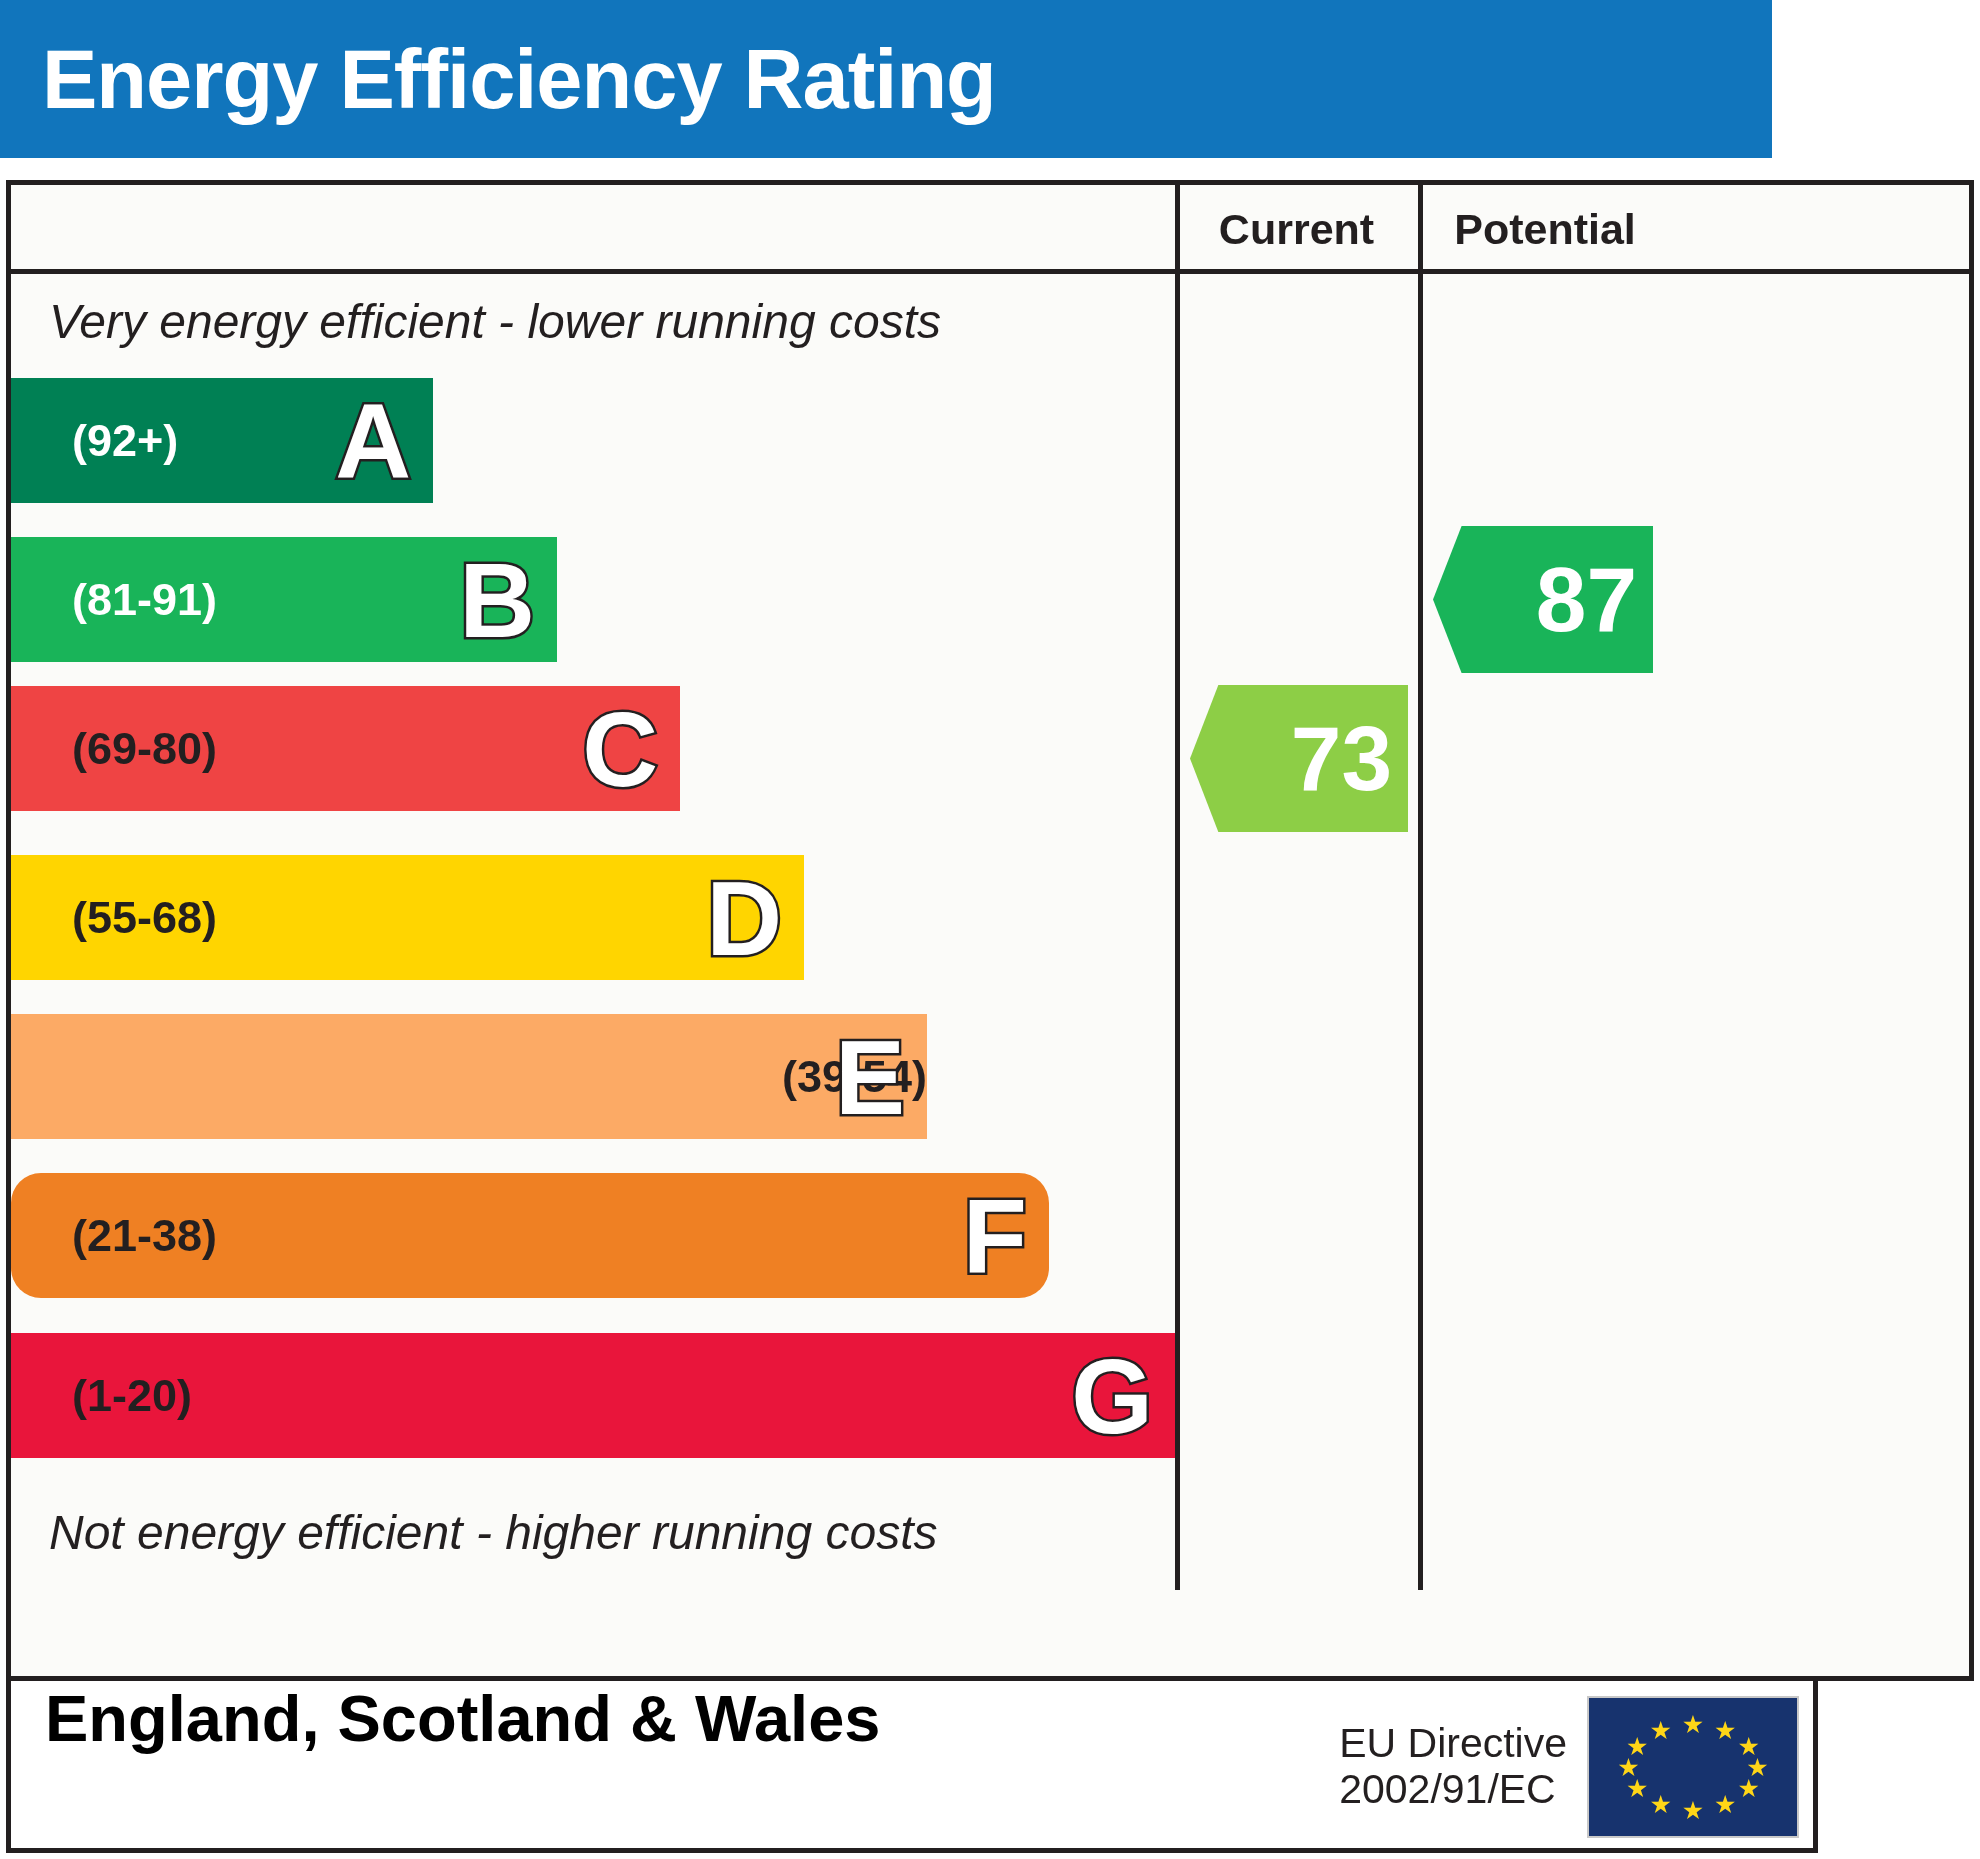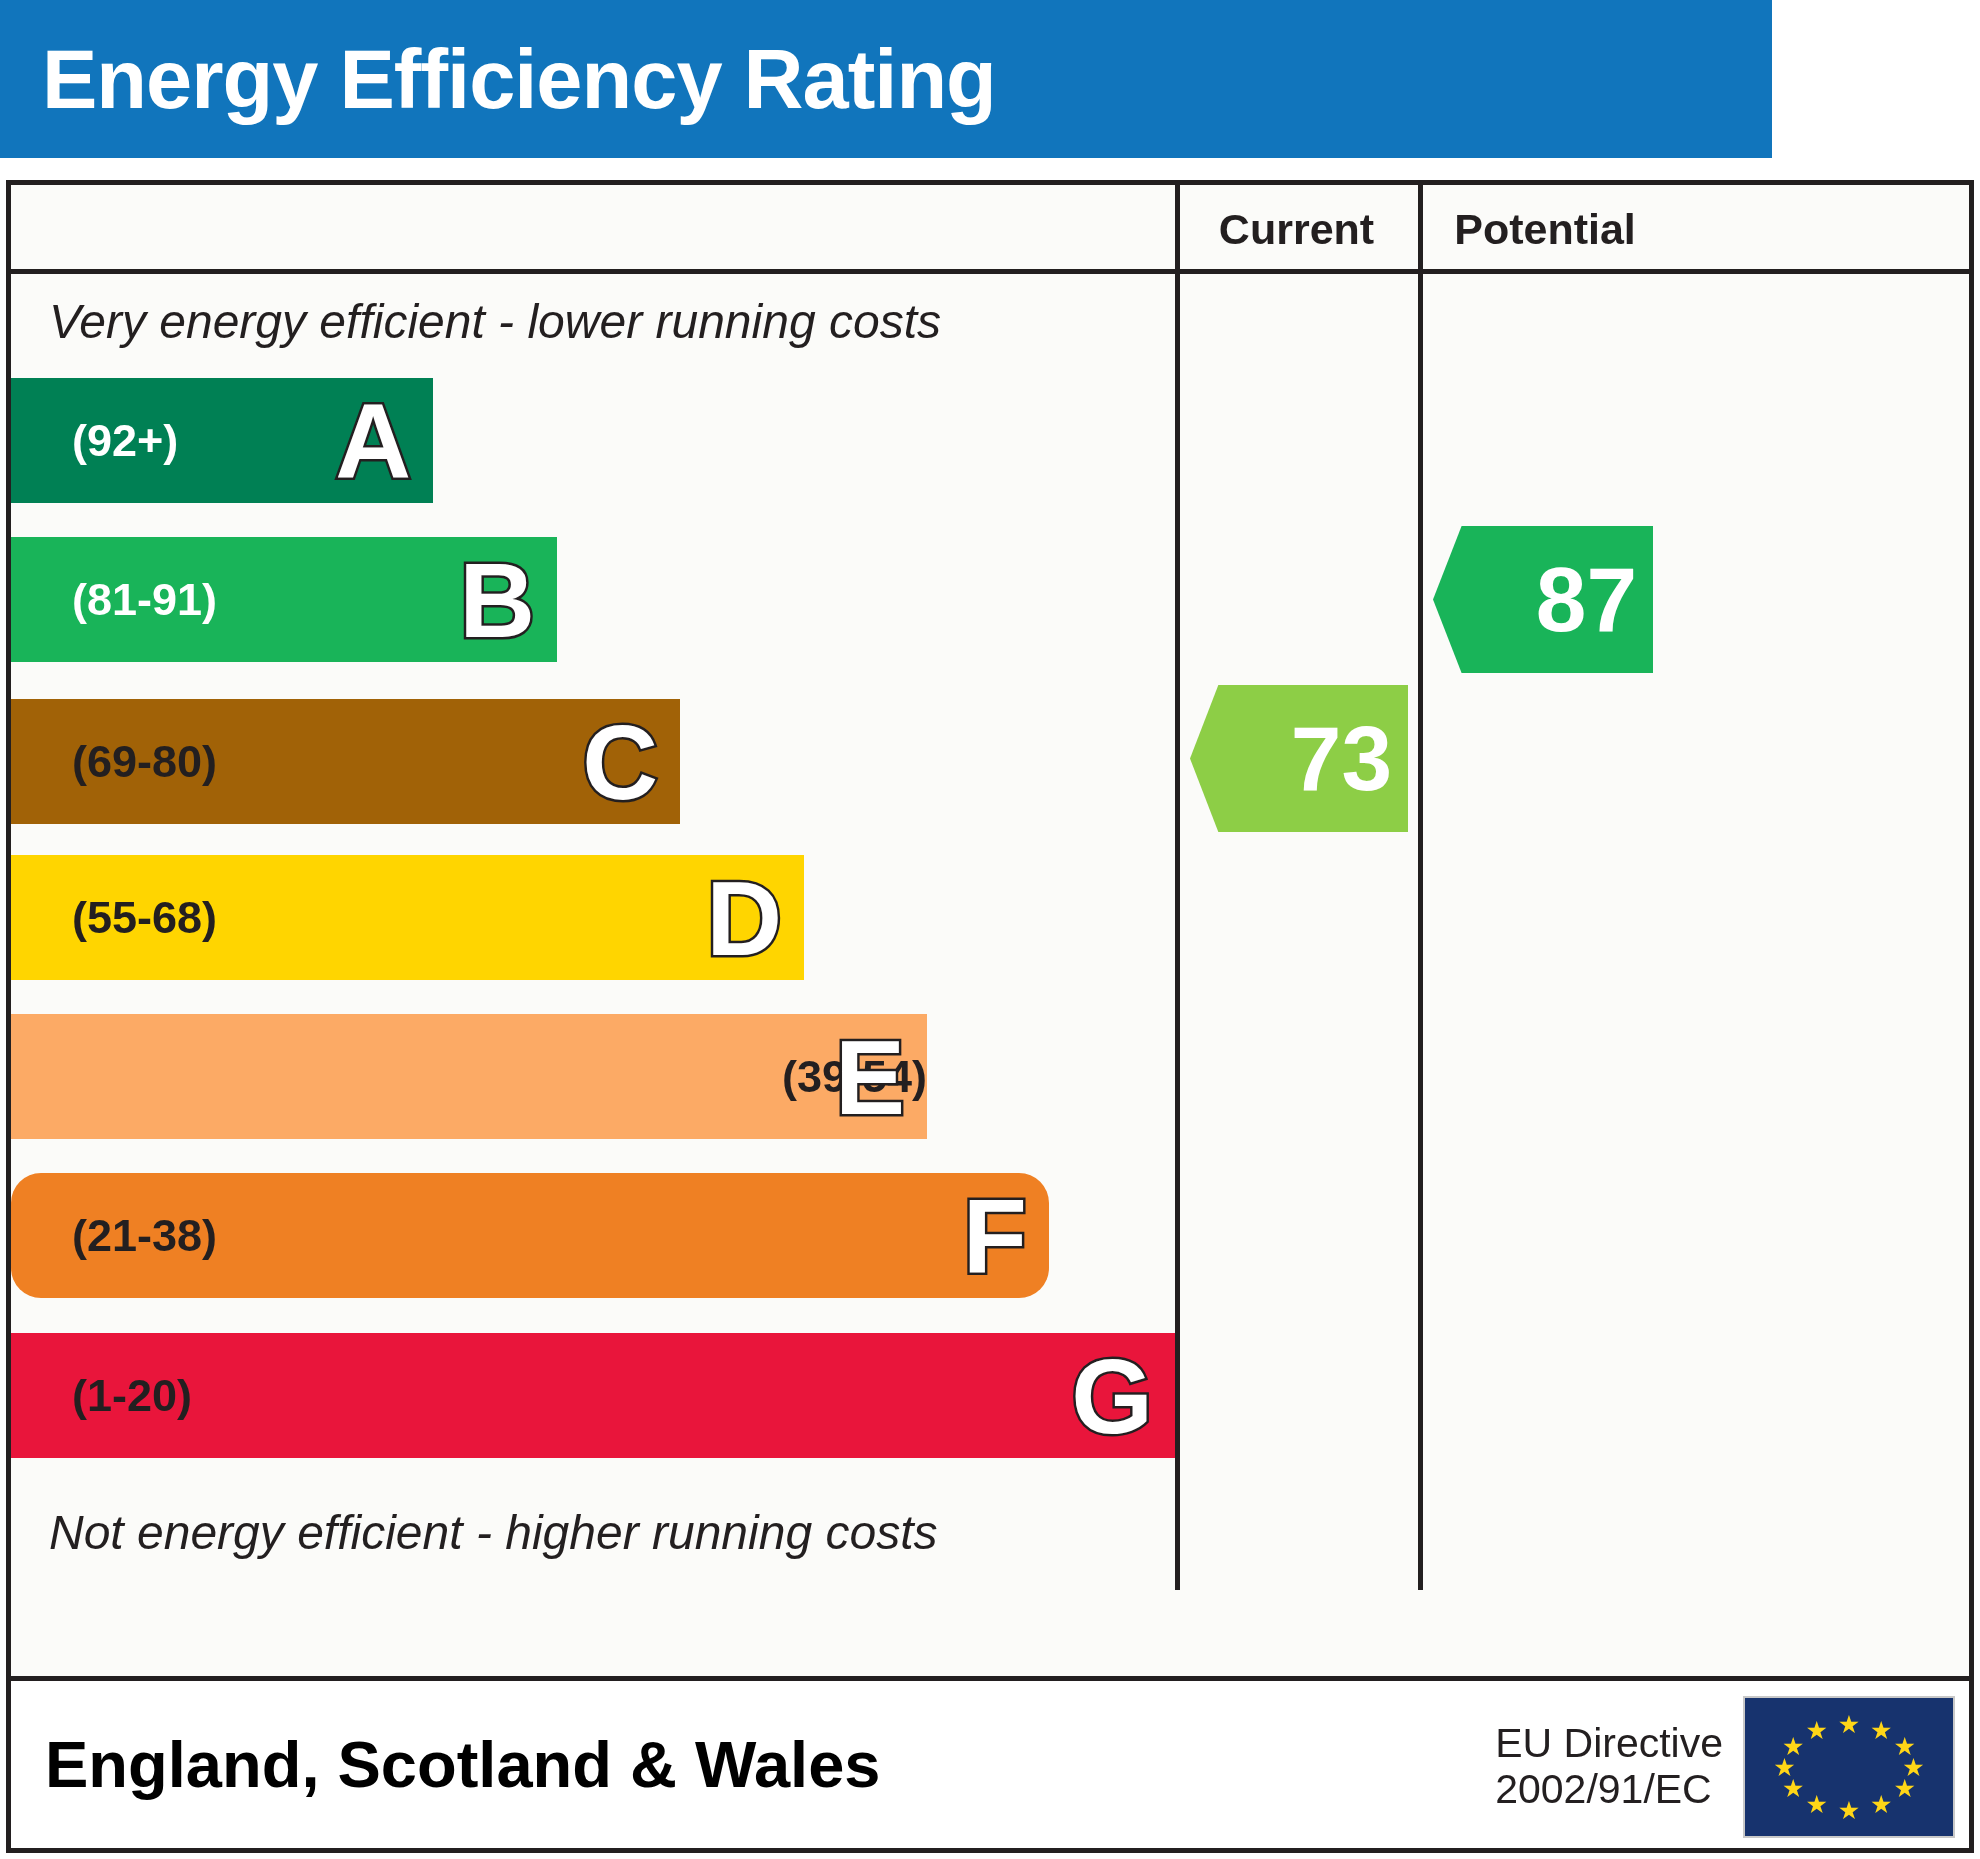--- a/index.html
+++ b/index.html
@@ -142,26 +142,25 @@
     font-size: 91px;
     font-weight: bold;
     line-height: 1;
     clip-path: polygon(0% 50%, 13% 0%, 100% 0%, 100% 100%, 13% 100%);
   }
 
   
   .footer {
     position: absolute;
     left: 6px; top: 1681px;
-    width: 1968px; height: 172px;
+    width: 1812px; height: 172px;
     border: 5px solid #231f20;
     border-top: none;
     background: #ffffff;
     display: flex;
-    align-items: center;
   }
   .footer-region {
     font-size: 65px;
     font-weight: bold;
     color: #000000;
     padding-left: 34px;
     white-space: nowrap;
   }
   .footer-right {
     position: absolute;
@@ -215,21 +214,21 @@
       <div class="caption top">Very energy efficient - lower running costs</div>
       <div class="bands" id="bands">
           <div class="band" style="top: 0px; width: 422px; height: 125px; background: rgb(0, 128, 84);">
             <span class="band-range" style="color: rgb(255, 255, 255);">(92+)</span>
             <span class="band-letter">A</span>
           </div>
           <div class="band" style="top: 159px; width: 546px; height: 125px; background: rgb(25, 180, 89);">
             <span class="band-range" style="color: rgb(255, 255, 255);">(81-91)</span>
             <span class="band-letter">B</span>
           </div>
-          <div class="band" style="top: 321px; width: 669px; height: 125px; background: #a16207;">
+          <div class="band" style="top: 308px; width: 669px; height: 125px; background: #ef4444;">
             <span class="band-range" style="color: rgb(35, 31, 32);">(69-80)</span>
             <span class="band-letter">C</span>
           </div>
           <div class="band" style="top: 477px; width: 793px; height: 125px; background: rgb(255, 213, 0);">
             <span class="band-range" style="color: rgb(35, 31, 32);">(55-68)</span>
             <span class="band-letter">D</span>
           </div>
           <div class="band" style="top: 636px; width: 916px; height: 125px; background: rgb(252, 170, 101); justify-content: flex-end;">
             <span class="band-range" style="color: rgb(35, 31, 32);">(39-54)</span>
             <span class="band-letter">E</span>

